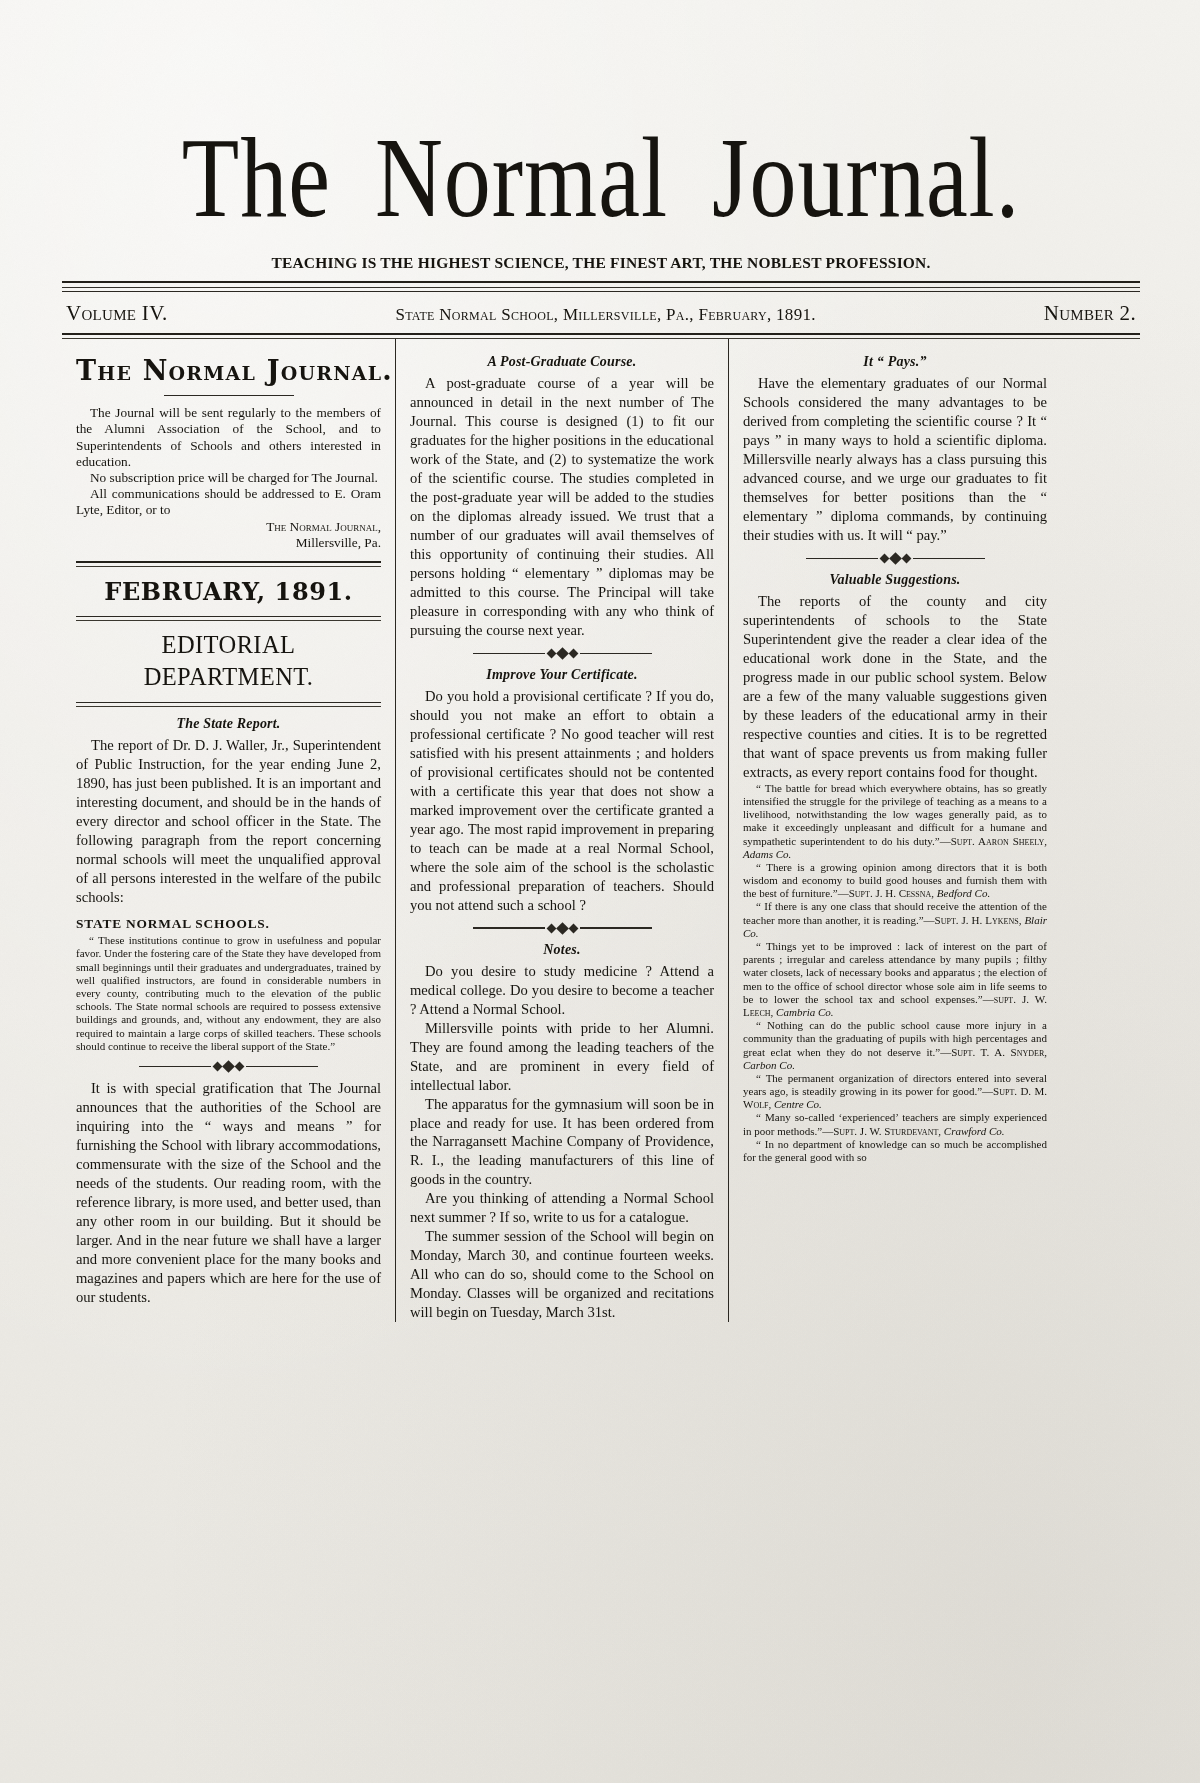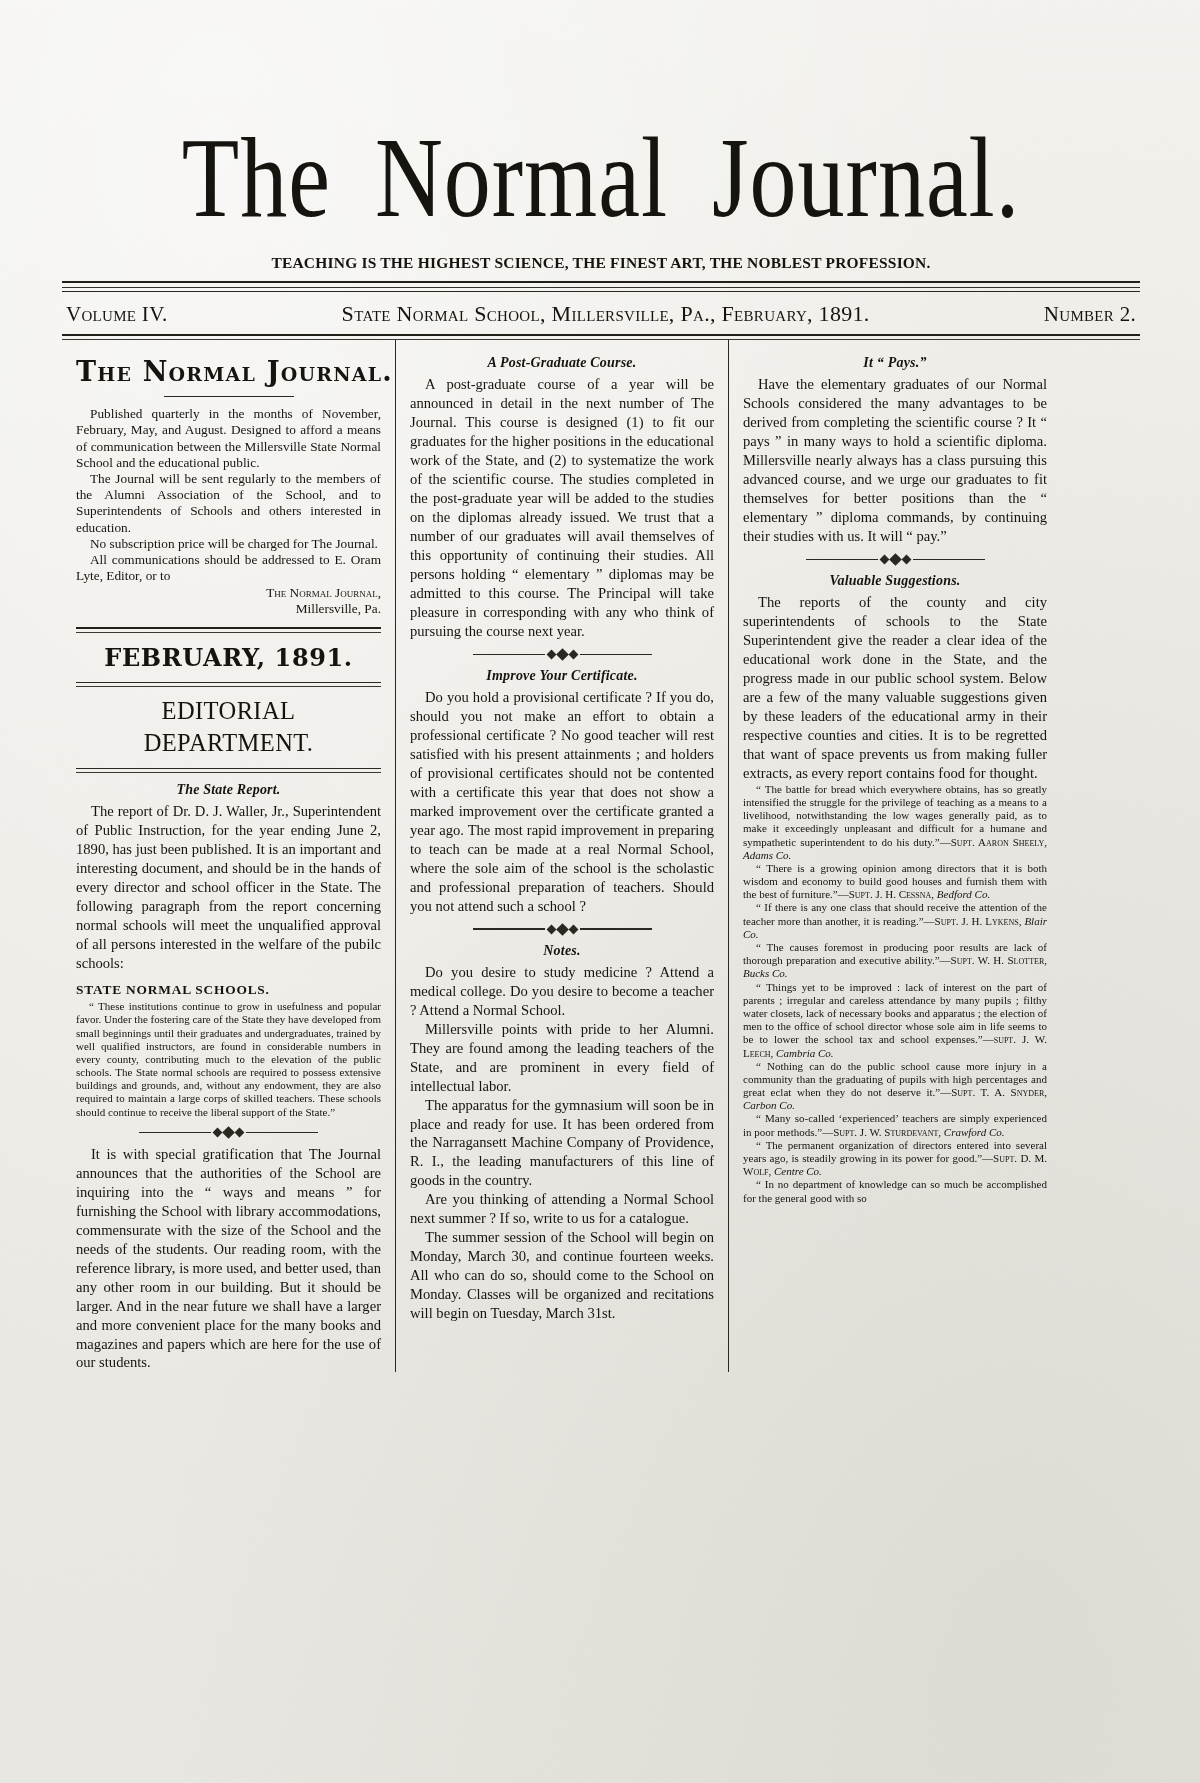--- a/index.html
+++ b/index.html
@@ -55,21 +55,21 @@
     height:4px;
   }
   .rule-thin{border-top:1.2px solid #2b2822;height:0;margin-top:3px;}
   .volume-line{
     display:flex;align-items:baseline;justify-content:space-between;
     font-size:21px;
     padding:9px 4px 7px 4px;
     font-variant:small-caps;
     letter-spacing:.3px;
   }
-  .volume-line .mid{font-size:22px;}
+  .volume-line .mid{font-size:17px;}
   .rule-after-vol{border-top:2.4px solid #23201a;border-bottom:1px solid #3a372f;height:3px;margin-bottom:0;}
 
   
   .columns{display:flex;margin-top:0;}
   .col{
     width:333px;
     padding:10px 14px 0 14px;
     box-sizing:border-box;
     text-align:justify;
     font-size:14.6px;
@@ -174,21 +174,20 @@
   </div>
 
   <div class="columns">
 
     <div class="col c1">
 
       <div class="nameplate">The Normal Journal.</div>
       <div class="np-rule"></div>
 
       <div class="fineprint">
-        <p>Published quarterly in the months of November, February, May, and August. Designed to afford a means of communication between the Millersville State Normal School and the educational public.</p>
         <p>The Journal will be sent regularly to the members of the Alumni Association of the School, and to Superintendents of Schools and others interested in education.</p>
         <p>No subscription price will be charged for The Journal.</p>
         <p>All communications should be addressed to E. Oram Lyte, Editor, or to</p>
         <p class="right sc">The Normal Journal,</p>
         <p class="right">Millersville, Pa.</p>
       </div>
 
       <div class="rule-hd"></div>
       <div class="month-head">FEBRUARY, 1891.</div>
       <div class="rule-hd2"></div>
@@ -260,23 +259,22 @@
         <span class="bar"></span>
       </div>
 
       <div class="art-head">Valuable Suggestions.</div>
       <p>The reports of the county and city superintendents of schools to the State Superintendent give the reader a clear idea of the educational work done in the State, and the progress made in our public school system. Below are a few of the many valuable suggestions given by these leaders of the educational army in their respective counties and cities. It is to be regretted that want of space prevents us from making fuller extracts, as every report contains food for thought.</p>
 
       <div class="quoteblock" id="quote-list">
           <p><span>“ The battle for bread which everywhere obtains, has so greatly intensified the struggle for the privilege of teaching as a means to a livelihood, notwithstanding the low wages generally paid, as to make it exceedingly unpleasant and difficult for a humane and sympathetic superintendent to do his duty.”—</span><span class="sc">Supt. Aaron Sheely,</span> <span class="it">Adams Co.</span></p>
           <p><span>“ There is a growing opinion among directors that it is both wisdom and economy to build good houses and furnish them with the best of furniture.”—</span><span class="sc">Supt. J. H. Cessna,</span> <span class="it">Bedford Co.</span></p>
           <p><span>“ If there is any one class that should receive the attention of the teacher more than another, it is reading.”—</span><span class="sc">Supt. J. H. Lykens,</span> <span class="it">Blair Co.</span></p>
-          <p><span>“ The causes foremost in producing poor results are lack of thorough preparation and executive ability.”—</span><span class="sc">Supt. W. H. Slotter,</span> <span class="it">Bucks Co.</span></p>
           <p><span>“ Things yet to be improved : lack of interest on the part of parents ; irregular and careless attendance by many pupils ; filthy water closets, lack of necessary books and apparatus ; the election of men to the office of school director whose sole aim in life seems to be to lower the school tax and school expenses.”—</span><span class="sc">supt. J. W. Leech,</span> <span class="it">Cambria Co.</span></p>
           <p><span>“ Nothing can do the public school cause more injury in a community than the graduating of pupils with high percentages and great eclat when they do not deserve it.”—</span><span class="sc">Supt. T. A. Snyder,</span> <span class="it">Carbon Co.</span></p>
+          <p><span>“ The permanent organization of directors entered into several years ago, is steadily growing in its power for good.”—</span><span class="sc">Supt. D. M. Wolf,</span> <span class="it">Centre Co.</span></p>
           <p><span>“ Many so-called ‘experienced’ teachers are simply experienced in poor methods.”—</span><span class="sc">Supt. J. W. Sturdevant,</span> <span class="it">Crawford Co.</span></p>
-          <p><span>“ The permanent organization of directors entered into several years ago, is steadily growing in its power for good.”—</span><span class="sc">Supt. D. M. Wolf,</span> <span class="it">Centre Co.</span></p>
           <p><span>“ In no department of knowledge can so much be accomplished for the general good with so</span></p>
         </div>
     </div>
 
   </div>
 </div>
 
 </body></html>

